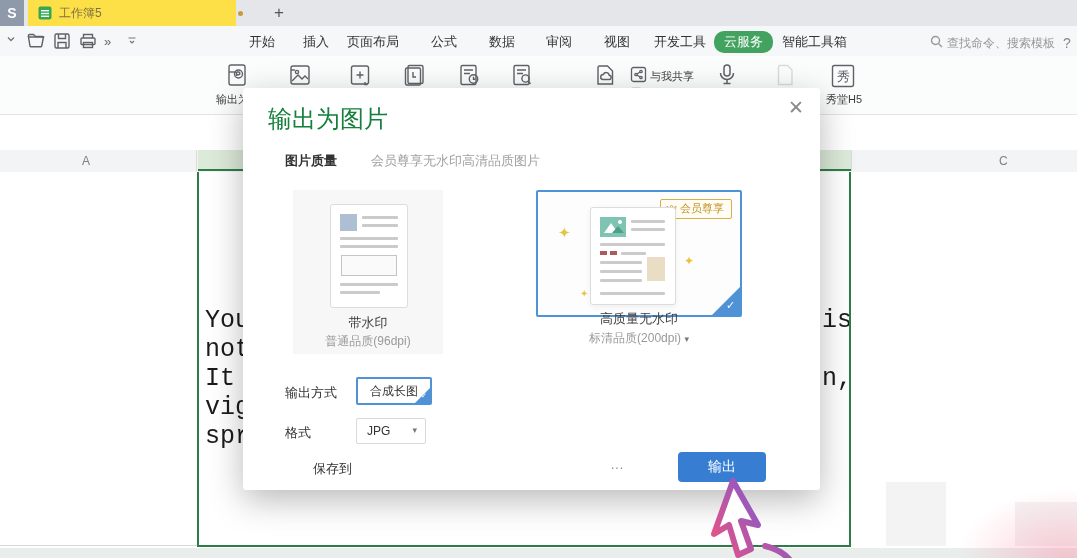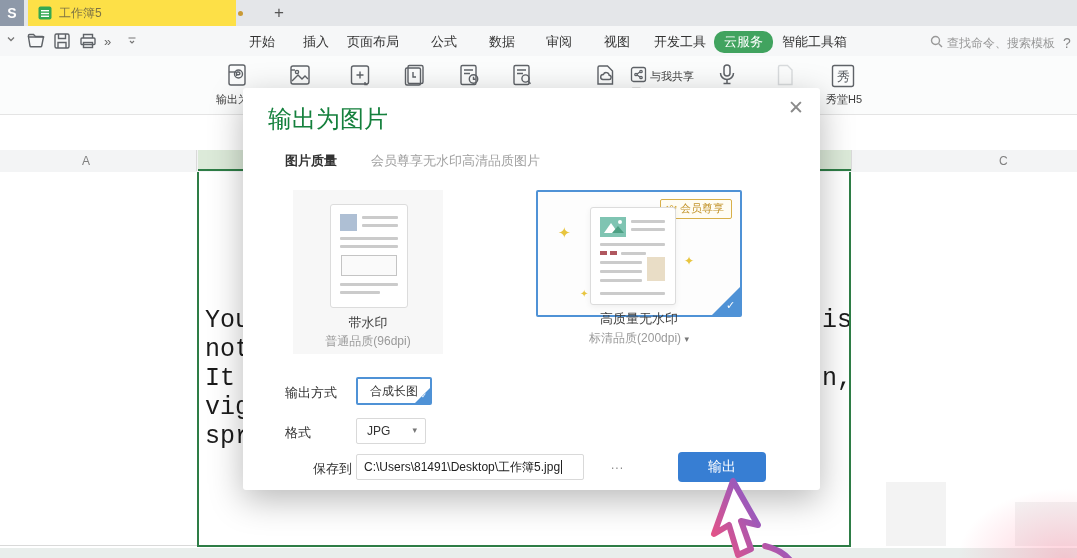--- a/index.html
+++ b/index.html
@@ -344,24 +344,20 @@
         </div>
     </div>
 
     <span class="dlg-label" style="left:42px;top:336px;">格式</span>
     <div class="select">
       <span>JPG</span>
       <span style="position:absolute;right:8px;top:6px;color:#777;font-size:9px;">▾</span>
     </div>
 
     <span class="dlg-label" style="left:42px;top:372px;margin-left:28px;">保存到</span>
-    <div class="pathinput">
-      <span>C:\Users\81491\Desktop\工作簿5.jpg</span>
-        <span class="caret"></span>
-    </div>
     <span class="browse">...</span>
     <div class="okbtn">输出</div>
   </div>
 
   <div class="cursor-arrow">
     <svg width="150" height="82" viewBox="0 0 150 82">
       <defs>
         <linearGradient id="curgrad" x1="0" y1="1" x2="1" y2="0">
           <stop offset="0" stop-color="#f0527e"></stop>
           <stop offset="1" stop-color="#7e5bd0"></stop>

